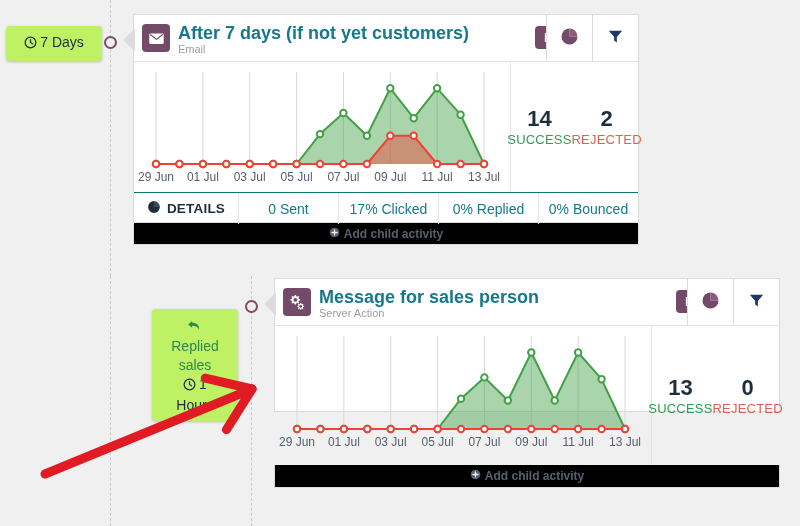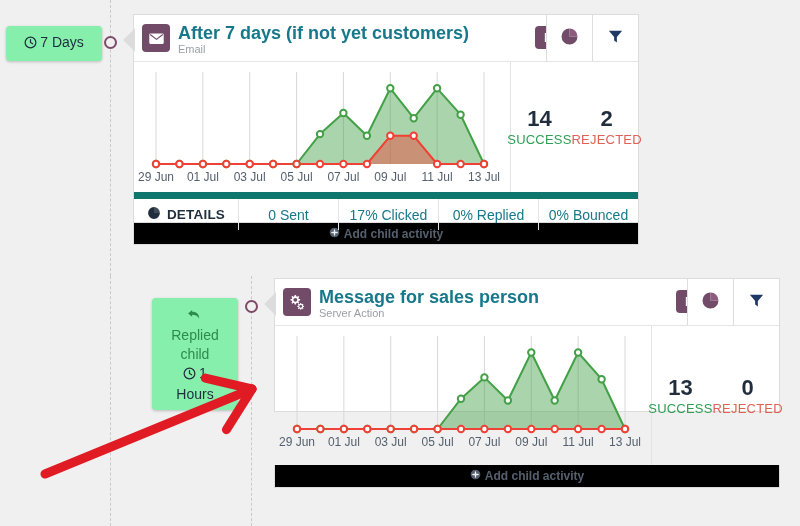--- a/index.html
+++ b/index.html
@@ -34,21 +34,21 @@
     border-radius: 50%;
     border: 2px solid #7d4a68;
     background: #f0f0f0;
     box-sizing: border-box;
     z-index: 4;
   }
 
   
   .badge {
     position: absolute;
-    background: #86efac;
+    background: #bef264;
     border-radius: 4px;
     box-shadow: 0 1px 3px rgba(0,0,0,.22);
     color: #1f2d3d;
     font-size: 14px;
     text-align: center;
     z-index: 3;
     padding: 7px 12px;
     box-sizing: border-box;
     line-height: 1.35;
   }
@@ -198,21 +198,21 @@
     letter-spacing: .2px;
   }
   .kpi-success .kpi-lbl { color: #2e9e53; }
   .kpi-reject .kpi-lbl { color: #e06055; }
   .kpi-block { text-align: center; }
   .kpi-gap { height: 20px; }
 
   
   .stats {
     display: flex;
-    border-top: 7px solid #0f766e;
+    border-top: 1px solid #0f766e;
     height: 31px;
   }
   .stat {
     flex: 1 1 0;
     border-right: 1px solid #e4e4e4;
     display: flex;
     align-items: center;
     justify-content: center;
     font-size: 14px;
     color: #17788b;
@@ -399,27 +399,27 @@
   <div class="addchild" style="left:133px; top:223px; width:506px; height:22px;">
     <span>
       <svg width="11" height="11" viewBox="0 0 16 16">
         <circle cx="8" cy="8" r="7" fill="#55606e"></circle>
         <path d="M8 4.2V11.8M4.2 8H11.8" stroke="#f0f0f0" stroke-width="1.9" stroke-linecap="round"></path>
       </svg>
     </span>
     <span>Add child activity</span>
   </div>
 
-  <div class="badge" style="left:152px; top:298px; width:86px;">
+  <div class="badge" style="left:152px; top:309px; width:86px;">
     <span style="display:inline-block; vertical-align:-2px; margin-right:2px;">
       <svg width="14" height="13" viewBox="0 0 18 16">
         <path d="M6.6 2.2 L1.4 6.6 L6.6 11 V8.2 C11.2 8.2 14.2 9.6 15.6 13.4 C15.6 7.4 12.6 4.6 6.6 4.6 Z" fill="#2d8a4e"></path>
       </svg>
     </span><span class="badge-green">Replied</span>
-    <div class="badge-green">child</div>
+    <div class="badge-green">sales</div>
     <div>
       <span class="clock">
         <svg width="13" height="13" viewBox="0 0 16 16">
           <circle cx="8" cy="8" r="6.6" fill="none" stroke="#1f2d3d" stroke-width="1.5"></circle>
           <path d="M8 4.3V8l2.6 1.6" fill="none" stroke="#1f2d3d" stroke-width="1.5" stroke-linecap="round"></path>
         </svg>
       </span><span>1 Hours</span>
     </div>
   </div>
   <div class="node-dot" style="left:245px; top:300px;"></div>

